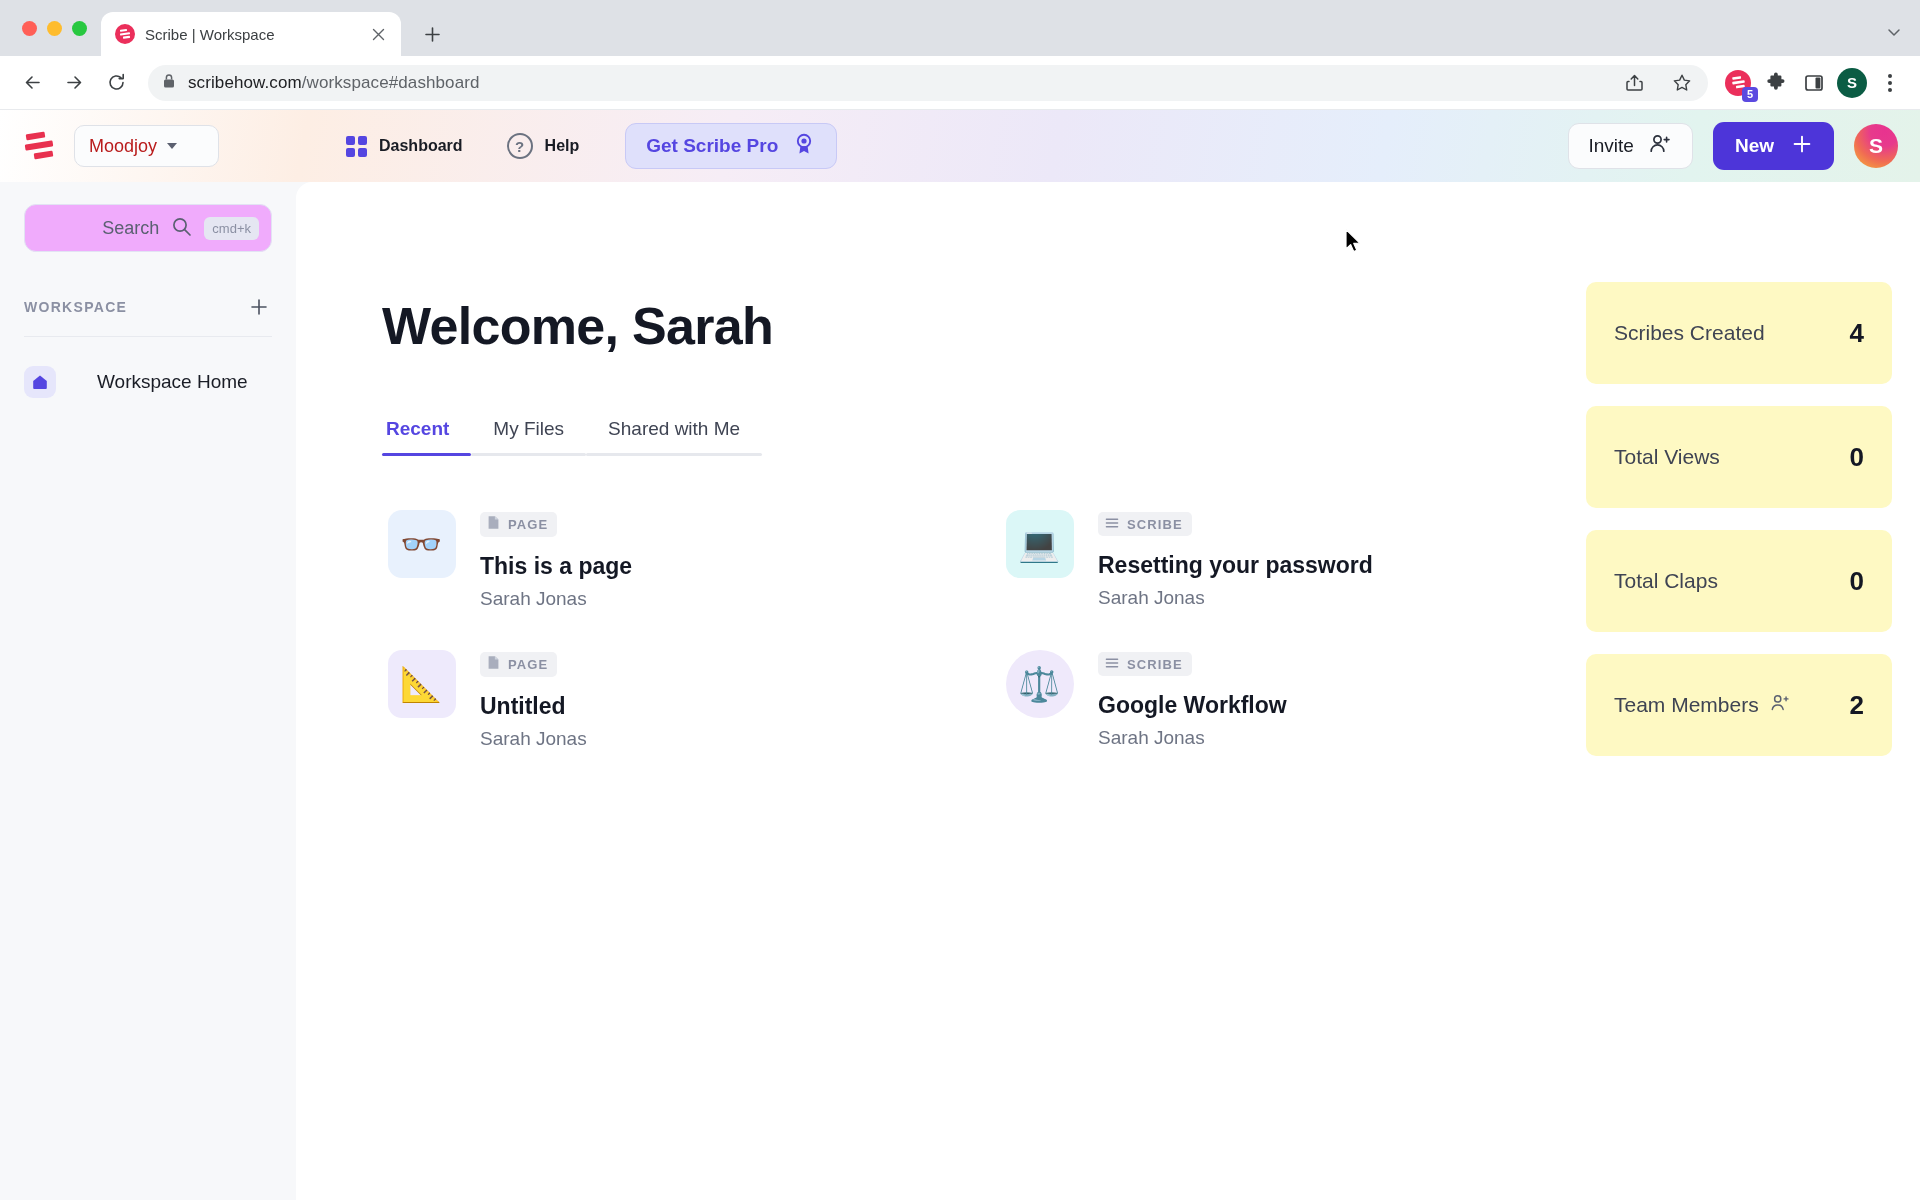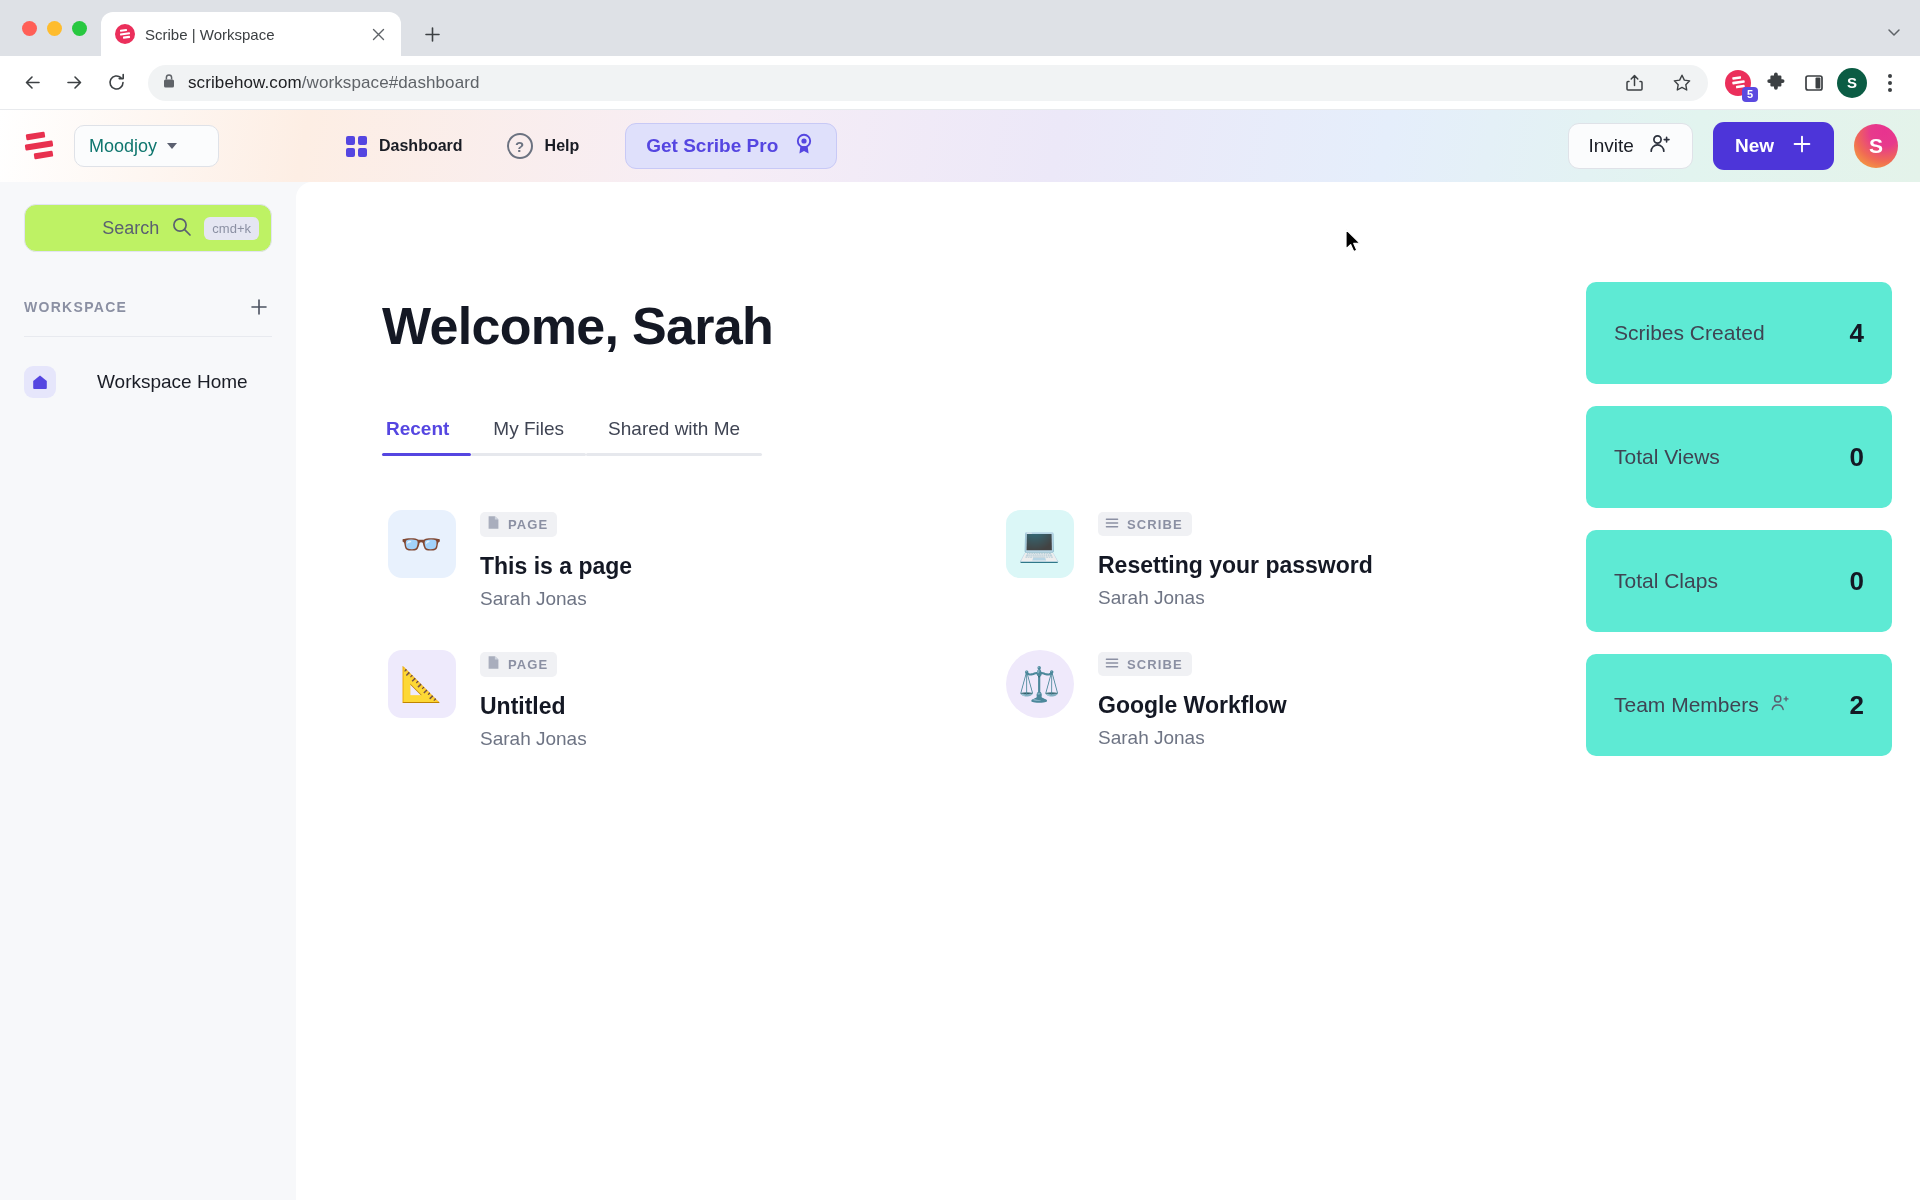--- a/index.html
+++ b/index.html
@@ -76,21 +76,21 @@
 
   .app-header {
     height: 72px; display:flex; align-items:center; padding: 0 22px;
     background: linear-gradient(100deg,#ffffff 0%, #fdeee4 16%, #f6edf6 38%, #ece8f8 55%, #e5eefb 72%, #e2f4ef 88%, #e4f3ea 100%);
   }
   .logo-mark { width: 34px; height: 34px; margin-right: 18px; flex:0 0 auto; }
   .ws-select {
     height: 42px; border: 1px solid #dfe2e8; background:#fbfcfd; border-radius: 10px;
     display:flex; align-items:center; gap: 10px; padding: 0 14px; min-width: 145px;
   }
-  .ws-name { font-size: 18px; color:#0f766e; font-weight: 500; }
+  .ws-name { font-size: 18px; color:#b91c1c; font-weight: 500; }
   .caret-dn { width:0;height:0;border-left:5px solid transparent;border-right:5px solid transparent;border-top:6px solid #5b6070; }
 
   .hdr-nav { display:flex; align-items:center; gap: 0; margin-left: 105px; }
   .hdr-item { display:flex; align-items:center; gap: 12px; padding: 0 22px; height: 44px; }
   .hdr-item-label { font-size: 16px; color:#191c24; font-weight: 700; }
   .grid-icon { display:grid; grid-template-columns: 9px 9px; grid-template-rows: 9px 9px; gap: 3px; }
   .grid-icon i { background:#5546e1; border-radius: 2px; display:block; }
   .help-circle {
     width: 26px;height:26px;border:2px solid #6b7280;border-radius:50%;
     display:flex;align-items:center;justify-content:center;font-size:15px;color:#6b7280;font-weight:bold;
@@ -116,21 +116,21 @@
     width: 44px;height:44px;border-radius:50%;
     background: radial-gradient(circle at 70% 18%, #e8338f 0%, #e73a8c 30%, #f06a54 62%, #f7b733 100%);
     color:#fff; display:flex;align-items:center;justify-content:center;font-size:21px;font-weight:bold;
   }
 
   .app-body { display:flex; height: calc(100% - 72px); }
 
   
   .sidebar { width: 296px; flex:0 0 296px; background:#f7f8fa; padding: 22px 24px 0 24px; }
   .search-box {
-    height: 48px; background:#bef264; border:1px solid #e2e3f3; border-radius: 12px;
+    height: 48px; background:#f0abfc; border:1px solid #e2e3f3; border-radius: 12px;
     display:flex; align-items:center; justify-content:flex-end; gap: 12px; padding: 0 12px;
   }
   .search-label { font-size: 18px; color:#5a6071; }
   .kbd { background:#e5e6f2; color:#8b90a3; font-size: 13px; border-radius: 6px; padding: 4px 8px; }
   .ws-heading {
     margin-top: 42px; display:flex; align-items:center; justify-content:space-between;
     padding-bottom: 16px; border-bottom:1px solid #e8eaef;
   }
   .ws-heading-label { font-size: 14px; letter-spacing: 1.3px; color:#8b90a3; font-weight: 700; }
   .plus-btn { width:26px;height:26px;display:flex;align-items:center;justify-content:center;color:#4b5160;font-size:25px;line-height:1; }
@@ -170,21 +170,21 @@
     display:inline-flex; align-items:center; gap: 8px; background:#f0f1f4;
     border-radius: 5px; padding: 3px 9px 3px 7px;
   }
   .badge-text { font-size: 13px; letter-spacing: 1.1px; color:#8b90a3; font-weight: 600; }
   .card-title { font-size: 23px; font-weight: 700; color:#141824; margin-top: 16px; }
   .card-author { font-size: 19px; color:#6e7484; margin-top: 8px; }
 
   
   .stats { position:absolute; right: 28px; top: 100px; width: 306px; display:flex; flex-direction:column; gap: 22px; }
   .stat-card {
-    background:#5eead4; border-radius: 10px; height: 102px; padding: 0 28px;
+    background:#fef9c3; border-radius: 10px; height: 102px; padding: 0 28px;
     display:flex; align-items:center; justify-content:space-between;
   }
   .stat-left { display:flex; align-items:center; gap: 10px; }
   .stat-label { font-size: 21px; color:#3f4453; font-weight: 500; }
   .stat-value { font-size: 26px; font-weight: 700; color:#141824; }
 
   .cursor { position:absolute; left: 1344px; top: 228px; pointer-events:none; z-index: 50; }
 </style>
 </head>
 <body>

